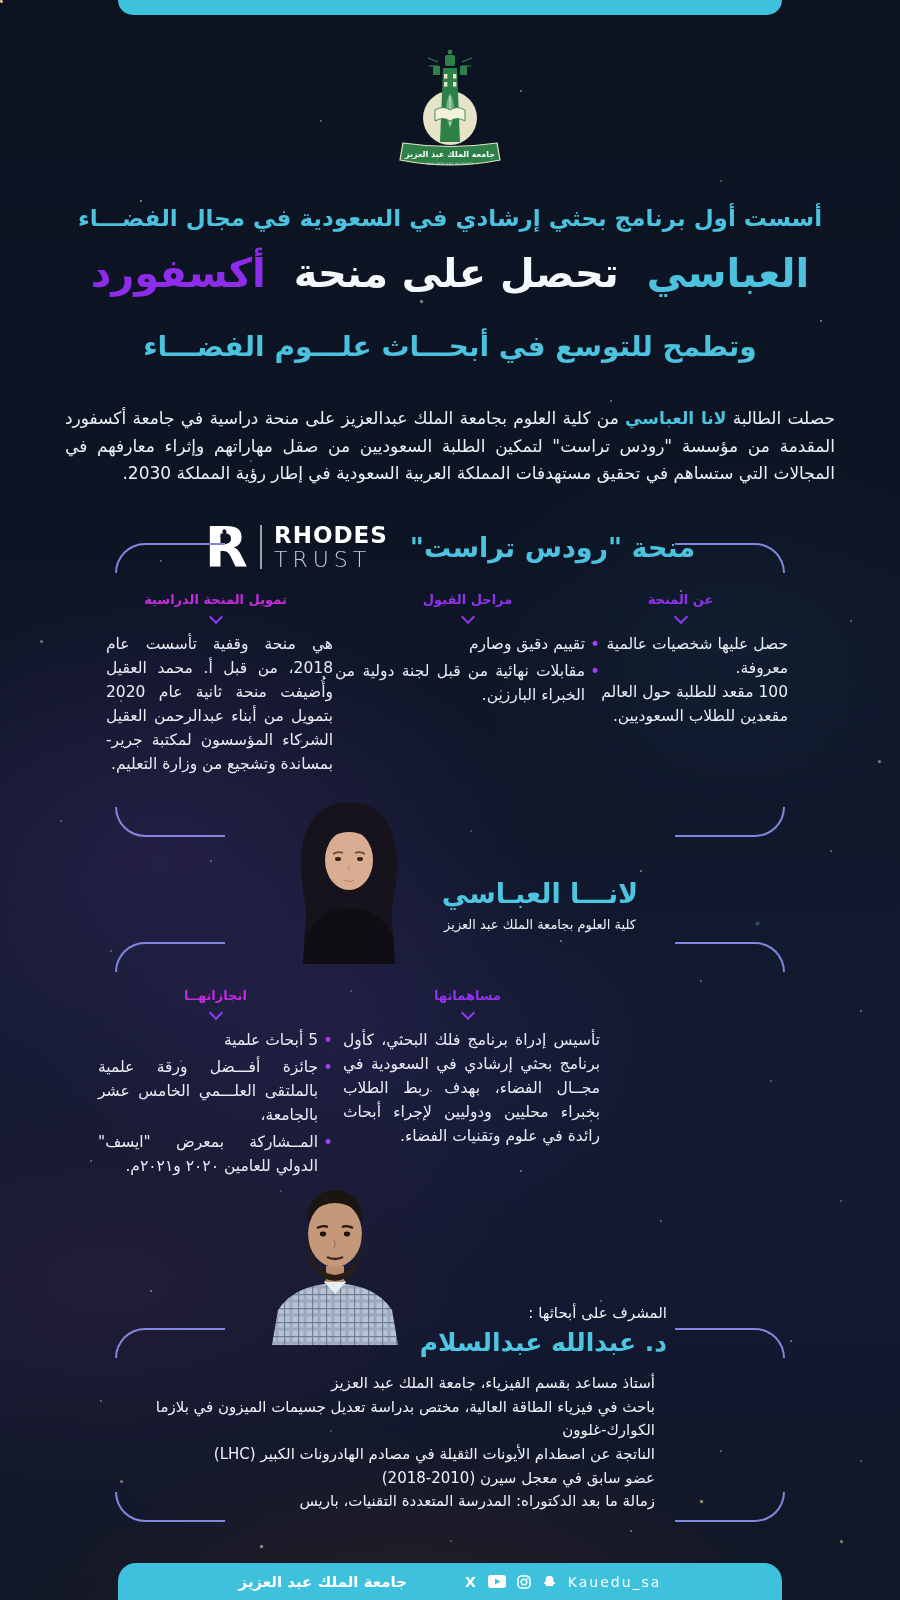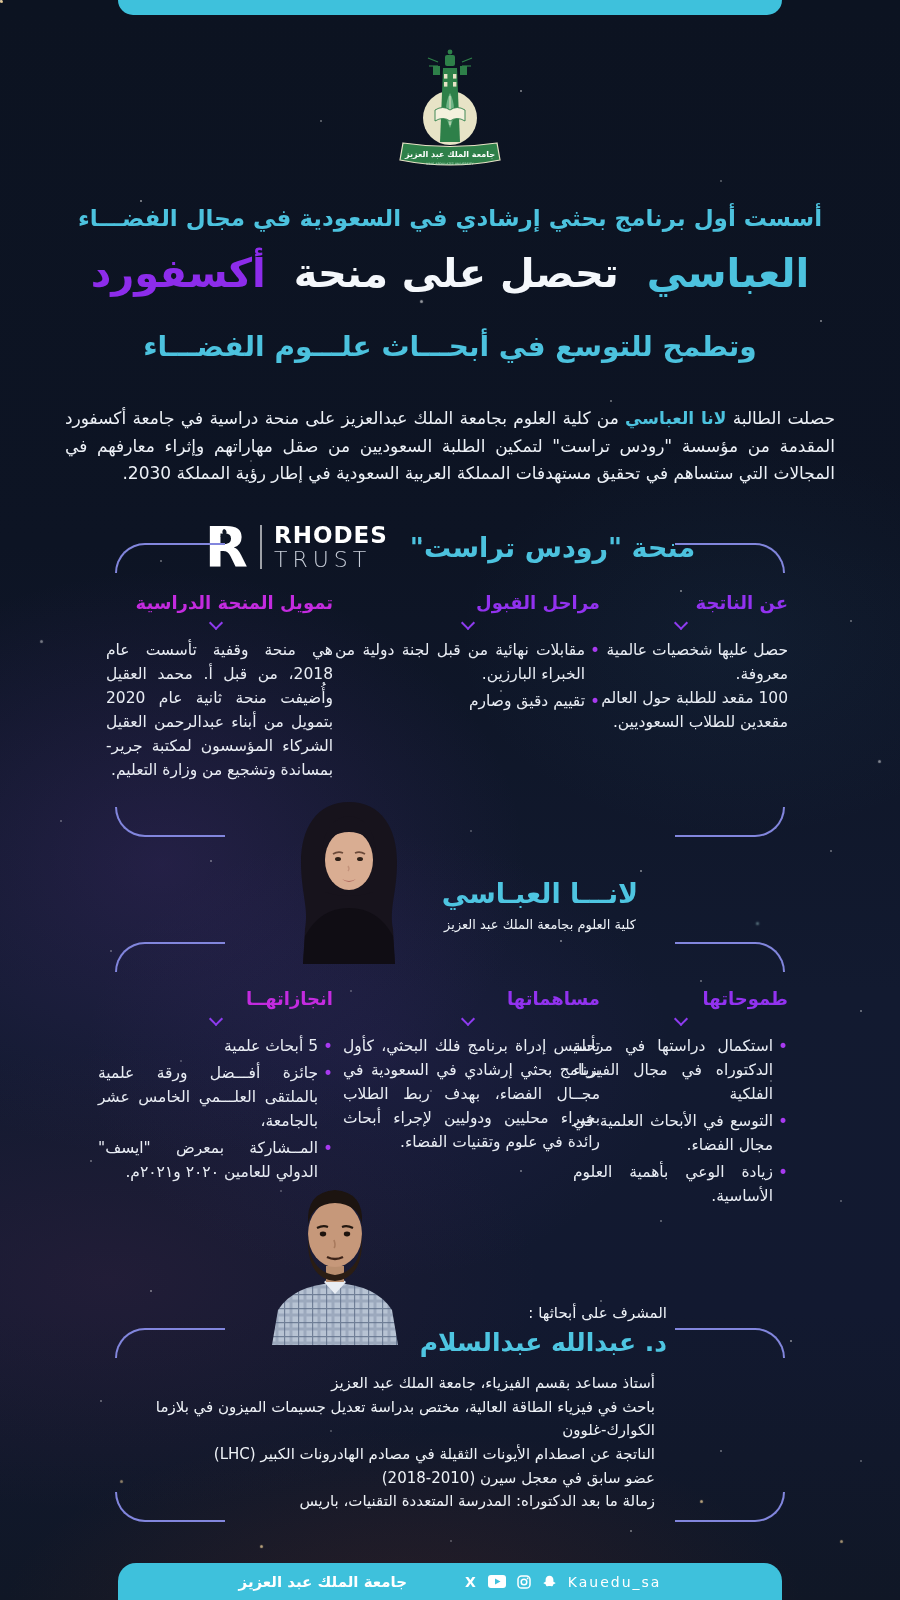--- a/index.html
+++ b/index.html
@@ -94,21 +94,21 @@
   .brk{position:absolute;width:108px;height:28px;border:0 solid #8286dd;}
   .brk.tl{border-top-width:2px;border-left-width:2px;border-top-left-radius:32px;}
   .brk.tr{border-top-width:2px;border-right-width:2px;border-top-right-radius:32px;}
   .brk.bl{border-bottom-width:2px;border-left-width:2px;border-bottom-left-radius:32px;}
   .brk.br{border-bottom-width:2px;border-right-width:2px;border-bottom-right-radius:32px;}
   
   .col{position:absolute;direction:rtl;}
   .col-r{right:112px;width:215px;}
   .col-m{left:335px;width:265px;}
   .col-l{left:98px;width:235px;}
-  .col-heading{font-size:18px;font-weight:bold;color:#9232ef;}
+  .col-heading{text-align:center;font-size:13px;font-weight:bold;color:#9232ef;}
   .col-heading.mag{color:#c32bdf;}
   .chev{display:block;width:8px;height:8px;margin:5px auto 10px;
         border-left:2px solid #8e3bf0;border-bottom:2px solid #8e3bf0;transform:rotate(-45deg);}
   .col-text{font-size:15.5px;line-height:1.55;color:#e9edf4;text-align:right;margin-left:8px;}
   .col-text.just{text-align:justify;text-align-last:right;}
   ul.blist{list-style:none;margin:0;padding:0;}
   ul.blist li{position:relative;padding-right:15px;text-align:justify;text-align-last:right;
               font-size:15.5px;line-height:1.55;color:#e9edf4;margin-bottom:3px;}
   ul.blist li::before{content:"\2022";position:absolute;right:0;top:-1px;color:#a83af0;font-size:17px;}
   
@@ -192,32 +192,32 @@
   <div class="brk bl" style="left:115px;top:807px"></div>
   <div class="brk br" style="right:115px;top:807px"></div>
   <div class="brk tl" style="left:115px;top:942px"></div>
   <div class="brk tr" style="right:115px;top:942px"></div>
   <div class="brk tl" style="left:115px;top:1328px"></div>
   <div class="brk tr" style="right:115px;top:1328px"></div>
   <div class="brk bl" style="left:115px;top:1492px"></div>
   <div class="brk br" style="right:115px;top:1492px"></div>
 
   <div class="col col-r" style="top:592px">
-    <div class="col-heading">عن الناتجة</div>
+    <div class="col-heading">عن المنحة</div>
     <span class="chev"></span>
     <div class="col-text">حصل عليها شخصيات عالمية معروفة.</div>
     <div class="col-text">100 مقعد للطلبة حول العالم</div>
     <div class="col-text">مقعدين للطلاب السعوديين.</div>
   </div>
   <div class="col col-m" style="top:592px">
     <div class="col-heading">مراحل القبول</div>
     <span class="chev"></span>
     <ul class="blist">
+      <li>تقييم دقيق وصارم</li>
       <li>مقابلات نهائية من قبل لجنة دولية من الخبراء البارزين.</li>
-      <li>تقييم دقيق وصارم</li>
     </ul>
   </div>
   <div class="col col-l" style="top:592px">
     <div class="col-heading mag">تمويل المنحة الدراسية</div>
     <span class="chev"></span>
     <div class="col-text just">هي منحة وقفية تأسست عام 2018، من قبل أ. محمد العقيل وأُضيفت منحة ثانية عام 2020 بتمويل من أبناء عبدالرحمن العقيل الشركاء المؤسسون لمكتبة جرير- بمساندة وتشجيع من وزارة التعليم.</div>
   </div>
 
   <div class="abs lana-photo">
     <svg width="142" height="168" viewBox="0 0 142 168">
@@ -233,29 +233,20 @@
       <path d="M64 83 Q71 87 78 83 Q71 89 64 83 Z" fill="#b06a5e"></path>
       <path d="M47 96 Q71 104 95 96 L95 112 L47 112 Z" fill="#17131c"></path>
     </svg>
   </div>
 
   <div class="abs lana-name">
     <div class="nm">لانـــا العبـاسي</div>
     <div class="sub">كلية العلوم بجامعة الملك عبد العزيز</div>
   </div>
 
-  <div class="col col-r" style="top:988px">
-    <div class="col-heading">طموحاتها</div>
-    <span class="chev"></span>
-    <ul class="blist">
-      <li>استكمال دراستها في مرحلة الدكتوراه في مجال الفيزياء الفلكية</li>
-      <li>التوسع في الأبحاث العلمية في مجال الفضاء.</li>
-      <li>زيادة الوعي بأهمية العلوم الأساسية.</li>
-    </ul>
-  </div>
   <div class="col col-m" style="top:988px">
     <div class="col-heading">مساهماتها</div>
     <span class="chev"></span>
     <div class="col-text just">تأسيس إدراة برنامج فلك البحثي، كأول برنامج بحثي إرشادي في السعودية في مجــال الفضاء، بهدف ربط الطلاب بخبراء محليين ودوليين لإجراء أبحاث رائدة في علوم وتقنيات الفضاء.</div>
   </div>
   <div class="col col-l" style="top:988px">
     <div class="col-heading mag">انجازاتهــا</div>
     <span class="chev"></span>
     <ul class="blist">
       <li>5 أبحاث علمية</li>

